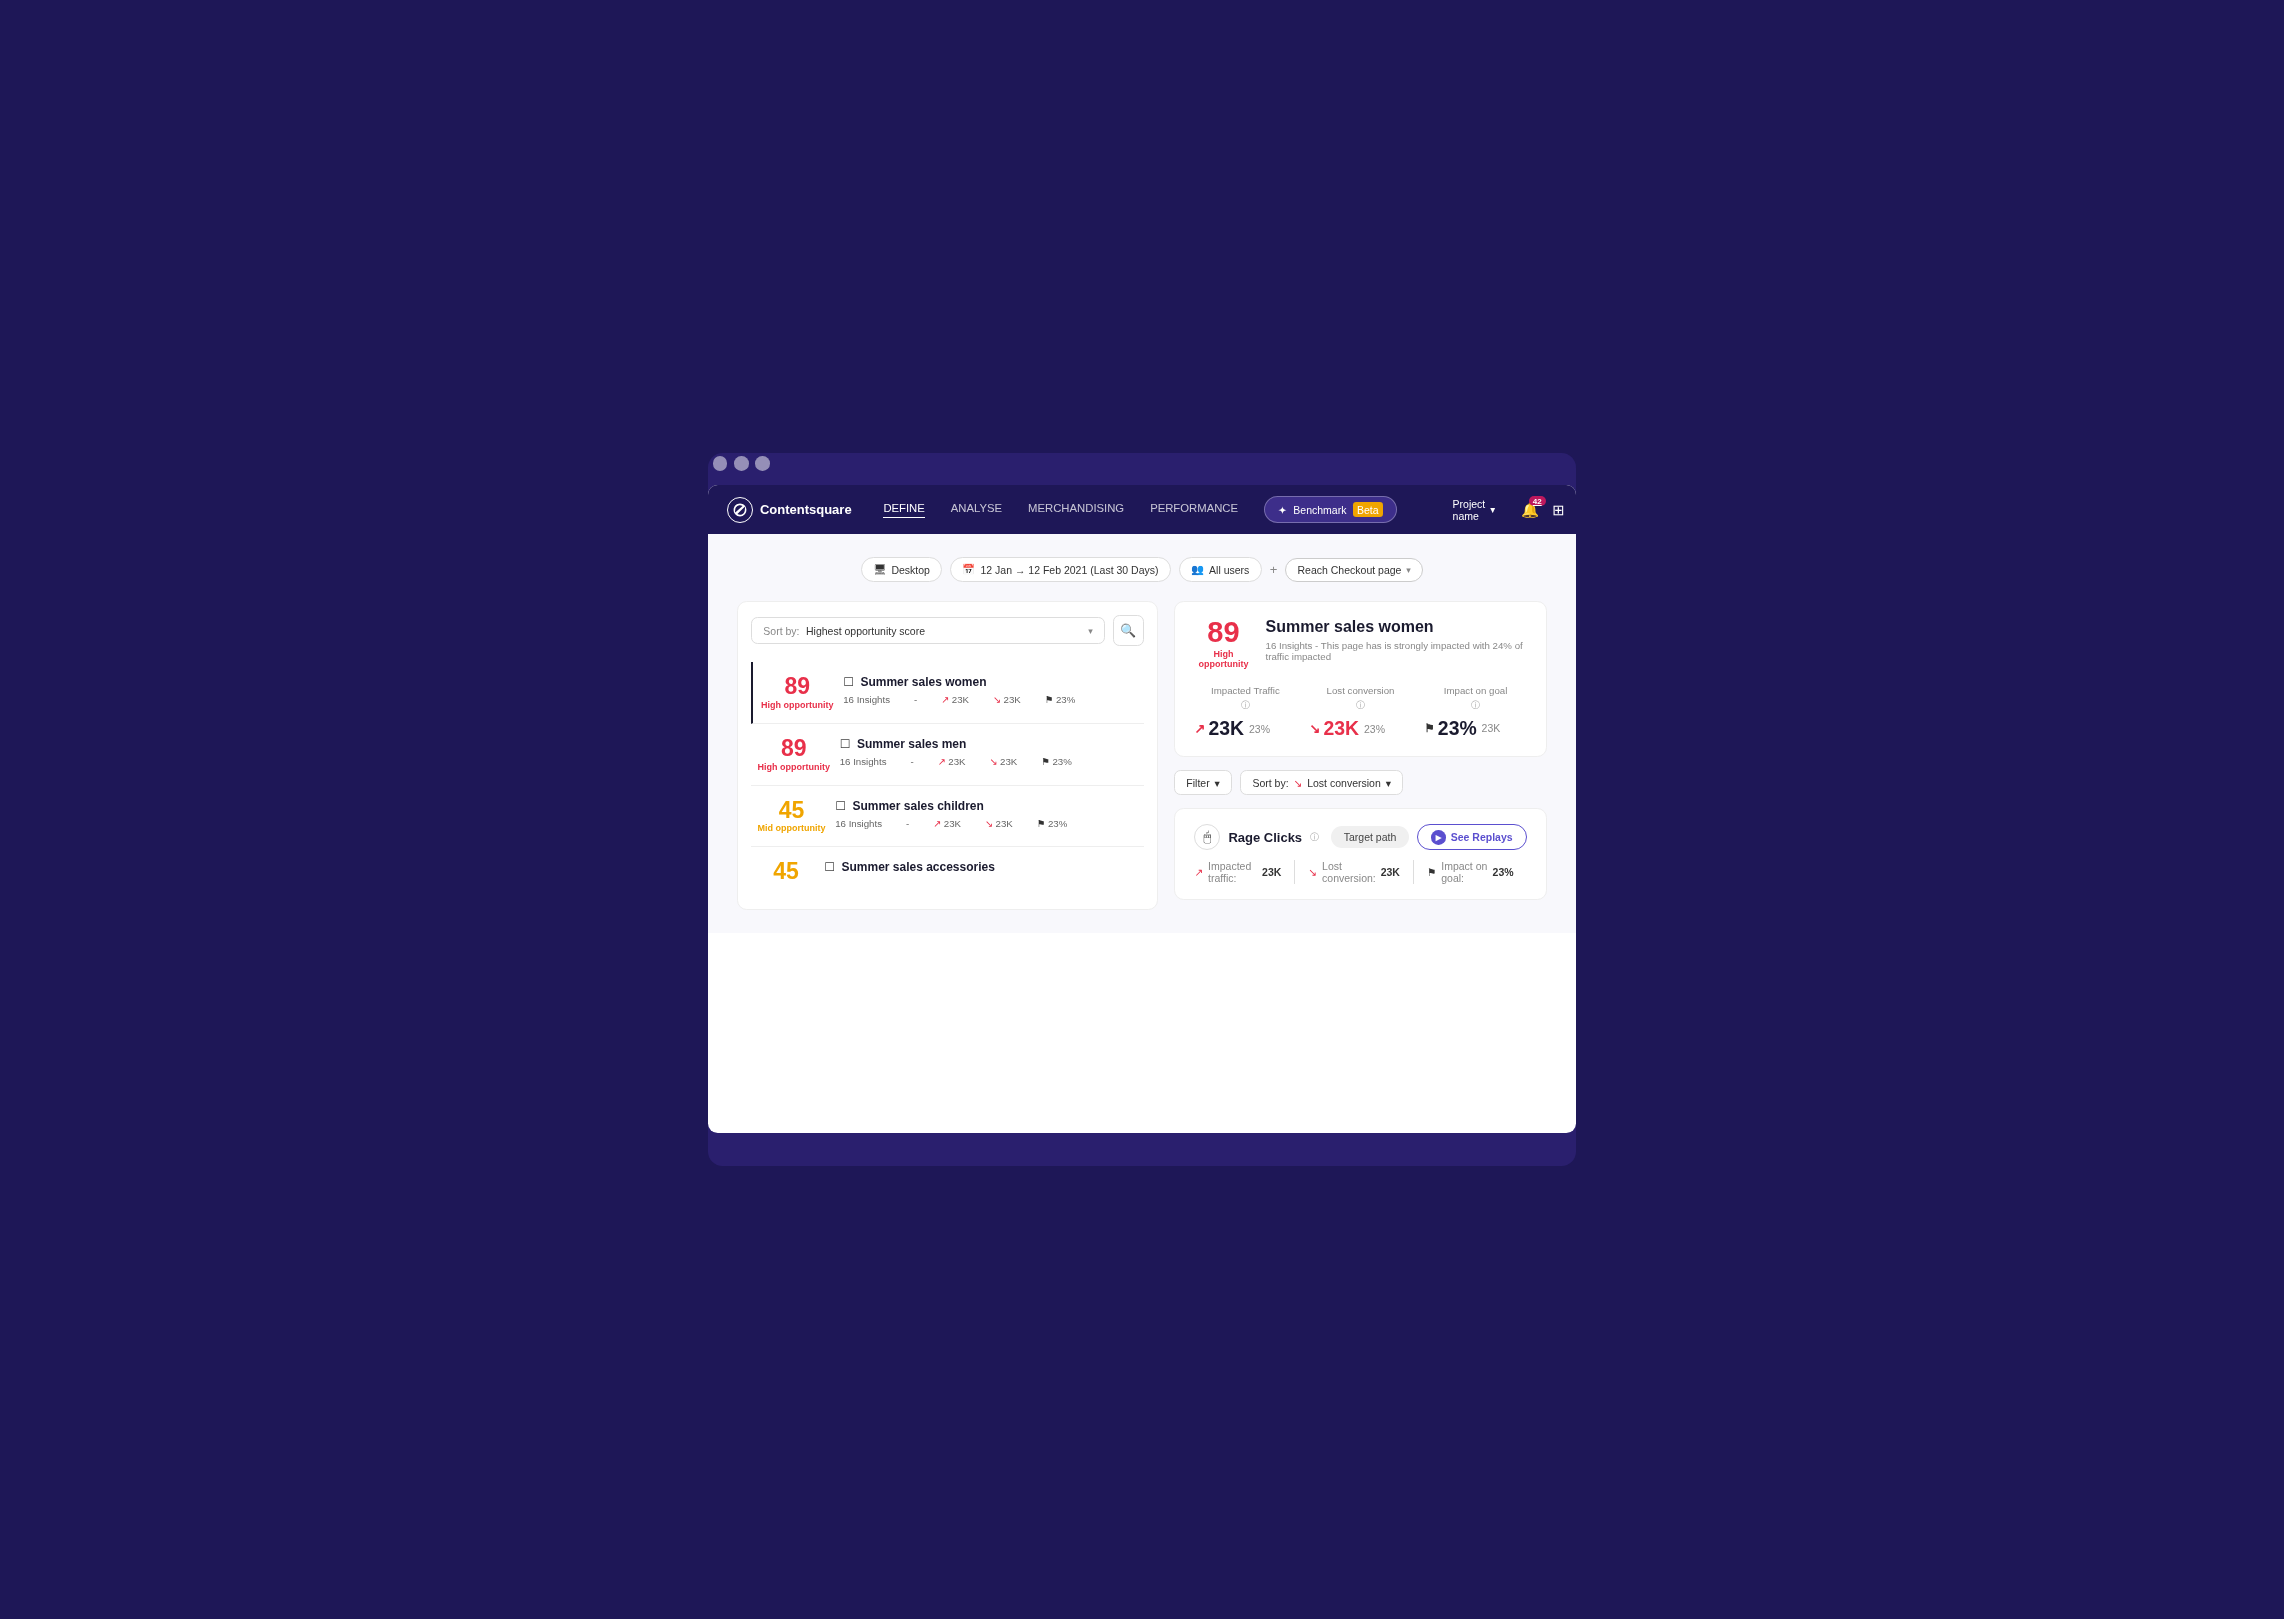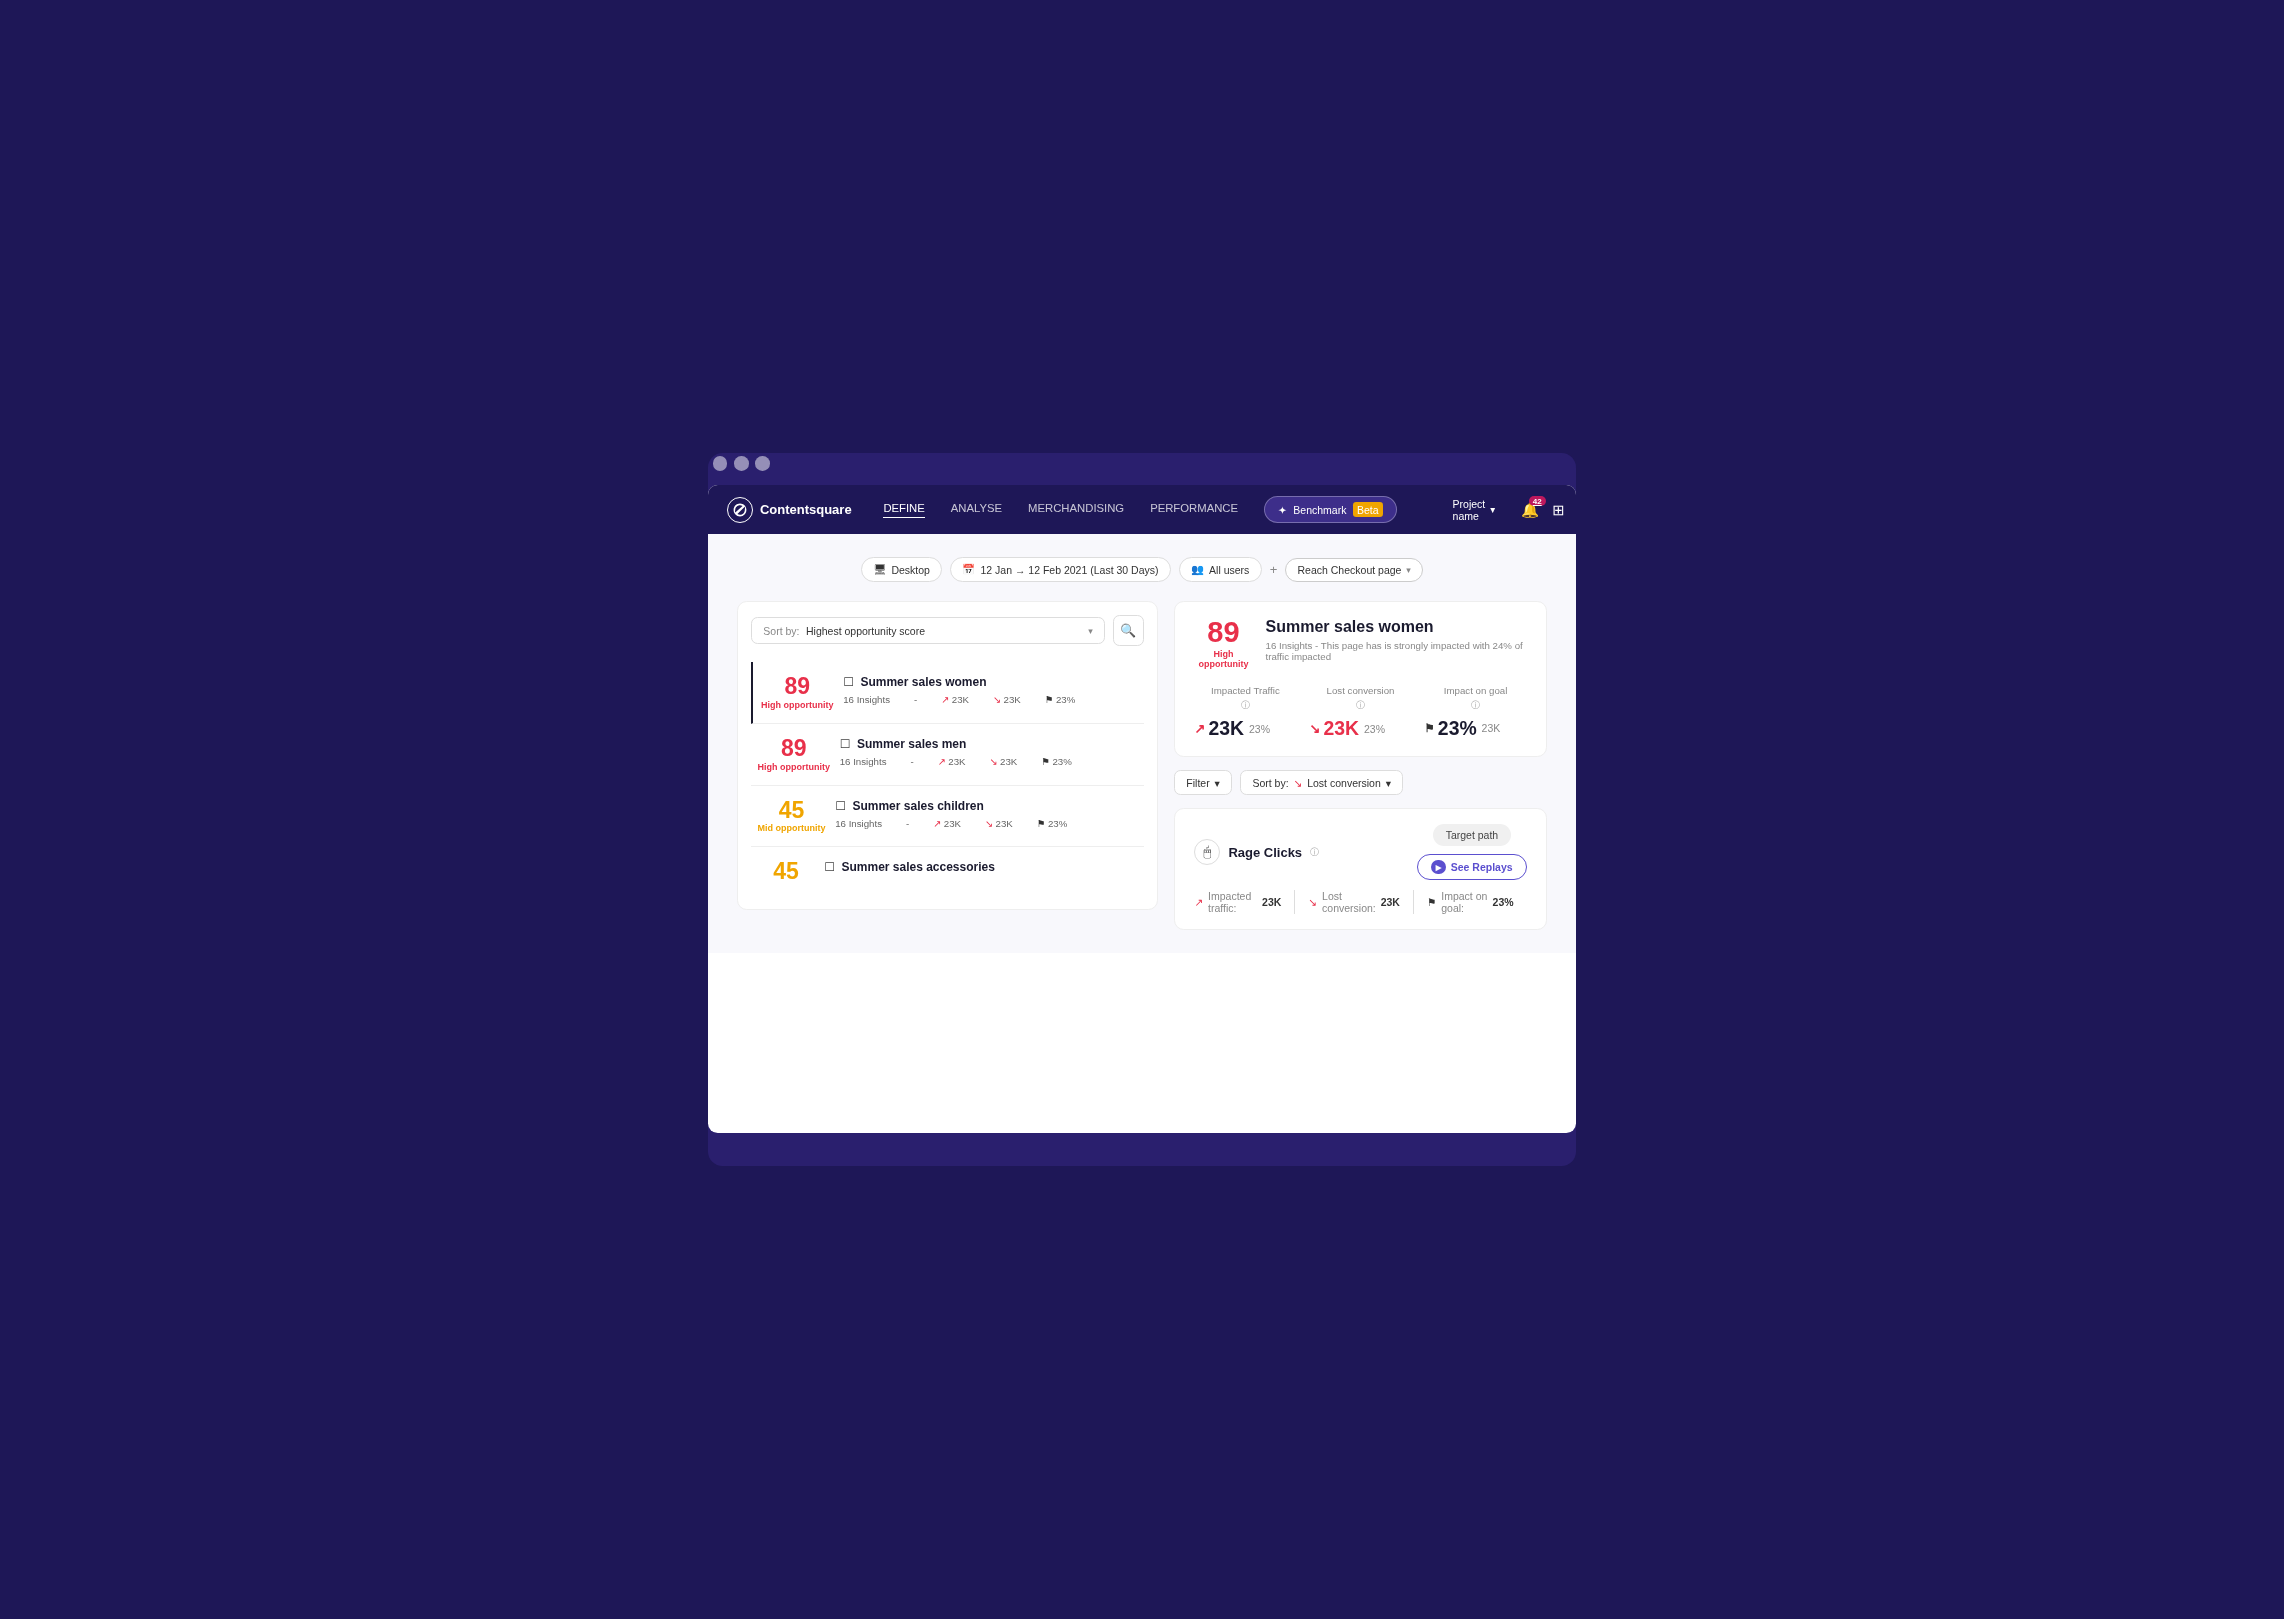--- a/index.html
+++ b/index.html
@@ -563,21 +563,20 @@
     .insight-title {
       font-size: 13px;
       font-weight: 700;
       color: #1a1a2e;
     }
 
     .insight-actions {
       display: flex;
       align-items: center;
       gap: 8px;
-      flex-direction: column;
     }
 
     .target-path-btn {
       background: #f0f0f0;
       border: none;
       border-radius: 16px;
       padding: 4.9px 13px;
       font-size: 10.5px;
       font-weight: 500;
       color: #444;

